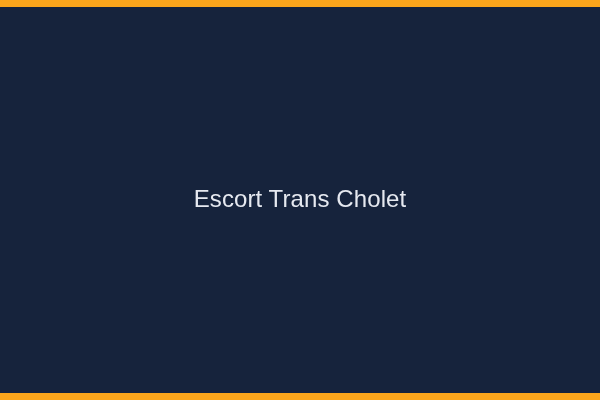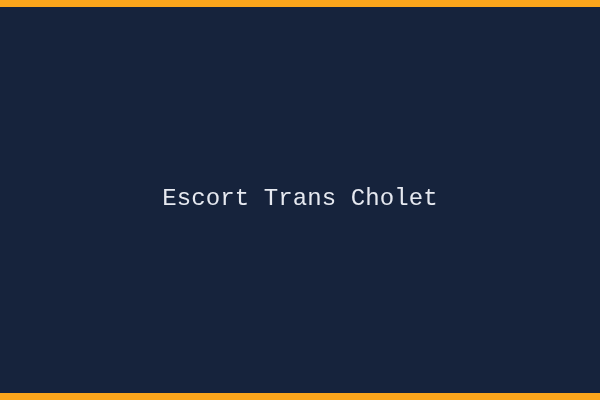--- a/index.html
+++ b/index.html
@@ -42,21 +42,21 @@
     align-items: center;
     justify-content: center;
     background-color: #16233c;
   }
 
   .card-title {
     position: relative;
     top: -1px;
     margin: 0;
     padding: 0;
-    font-family: Liberation Mono, monospace;
+    font-family: Liberation Sans, sans-serif;
     font-size: 24px;
     font-weight: 400;
     font-style: normal;
     line-height: 1.2;
     letter-spacing: 0.1px;
     color: #e6e9f0;
     text-align: center;
     white-space: nowrap;
     -webkit-font-smoothing: antialiased;
   }

